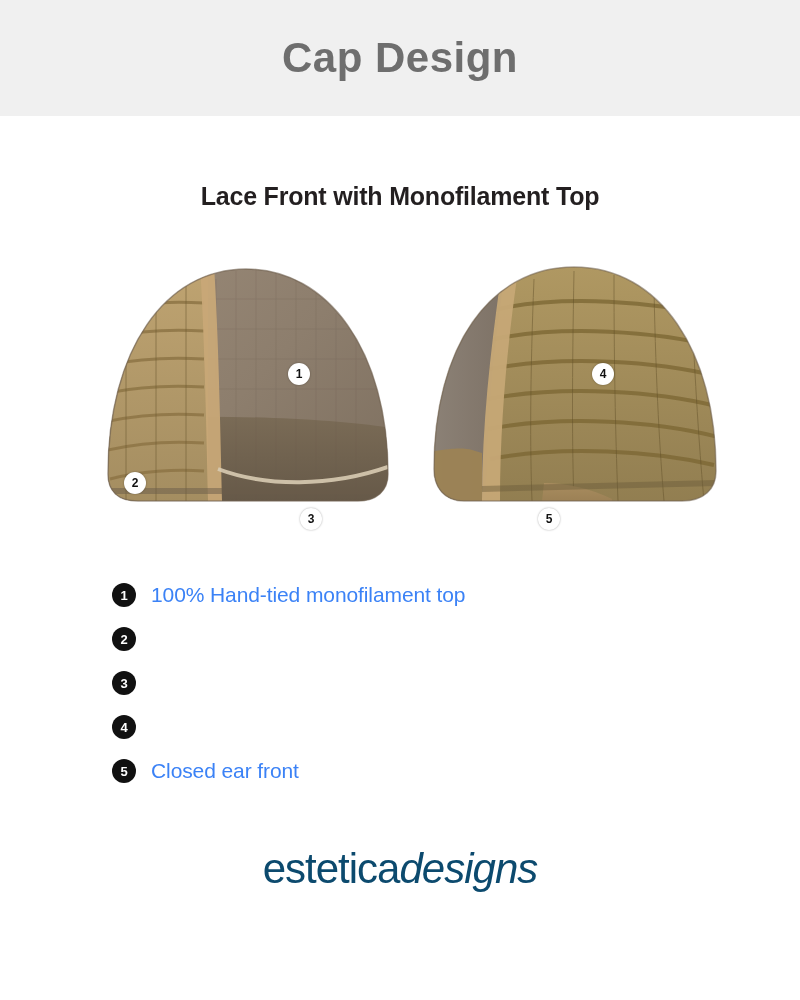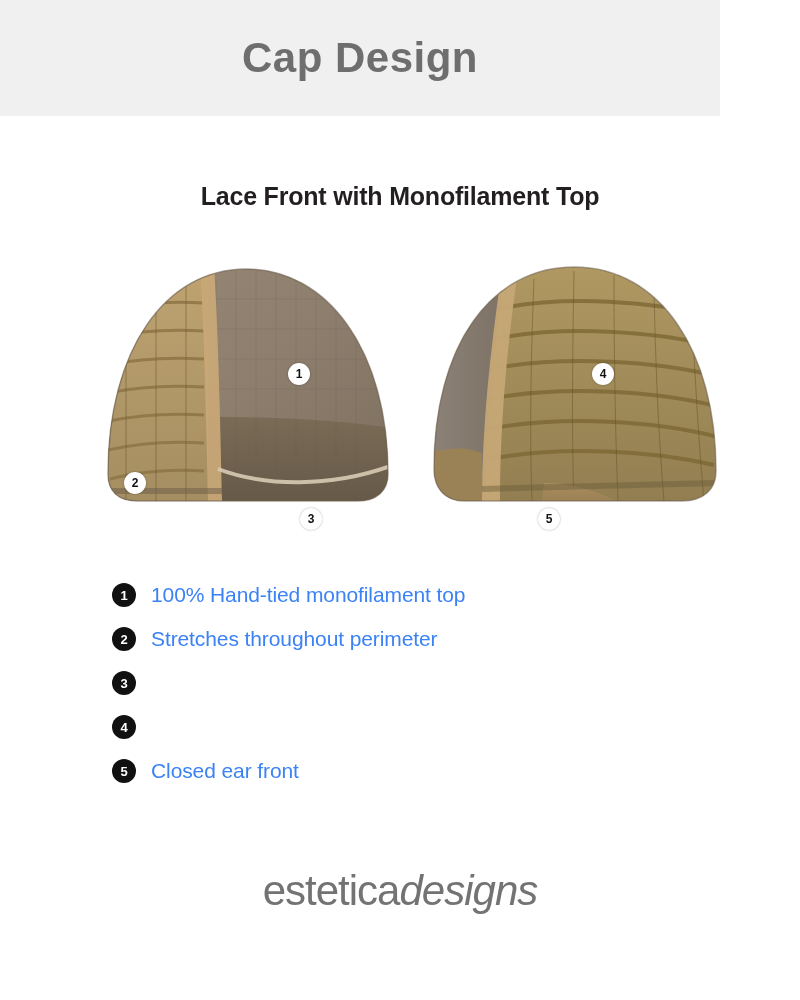--- a/index.html
+++ b/index.html
@@ -12,21 +12,21 @@
   .page {
     position: relative;
     width: 800px;
     height: 1000px;
     background: #ffffff;
     overflow: hidden;
   }
 
   
   .header {
-    width: 720px;
+    width: 800px;
     height: 116px;
     background: #f0f0f0;
     display: flex;
     align-items: center;
     justify-content: center;
   }
   .header-title {
     font-size: 42px;
     font-weight: bold;
     color: #6e6e6e;
@@ -105,25 +105,25 @@
   .legend-text {
     font-size: 21px;
     color: #3b82f6;
     letter-spacing: -0.1px;
   }
 
   
   .brand {
     position: absolute;
     left: 0;
-    top: 867px;
+    top: 845px;
     width: 800px;
     text-align: center;
     font-size: 42px;
-    color: #737373;
+    color: #0c4a6e;
     letter-spacing: -1px;
   }
   .brand .b-light { font-weight: 300; }
   .brand .b-ital  { font-style: italic; font-weight: 300; }
 </style>
 </head>
 <body>
 
 <div class="page">
 
@@ -261,21 +261,20 @@
   <div class="marker m4">4</div>
   <div class="marker m5">5</div>
 
   <div class="legend">
     <div class="legend-row">
       <div class="legend-num">1</div>
       <div class="legend-text">100% Hand-tied monofilament top</div>
     </div>
     <div class="legend-row">
       <div class="legend-num">2</div>
-      <div class="legend-text">Stretches throughout perimeter</div>
     </div>
     <div class="legend-row">
       <div class="legend-num">3</div>
     </div>
     <div class="legend-row">
       <div class="legend-num">4</div>
     </div>
     <div class="legend-row">
       <div class="legend-num">5</div>
       <div class="legend-text">Closed ear front</div>

